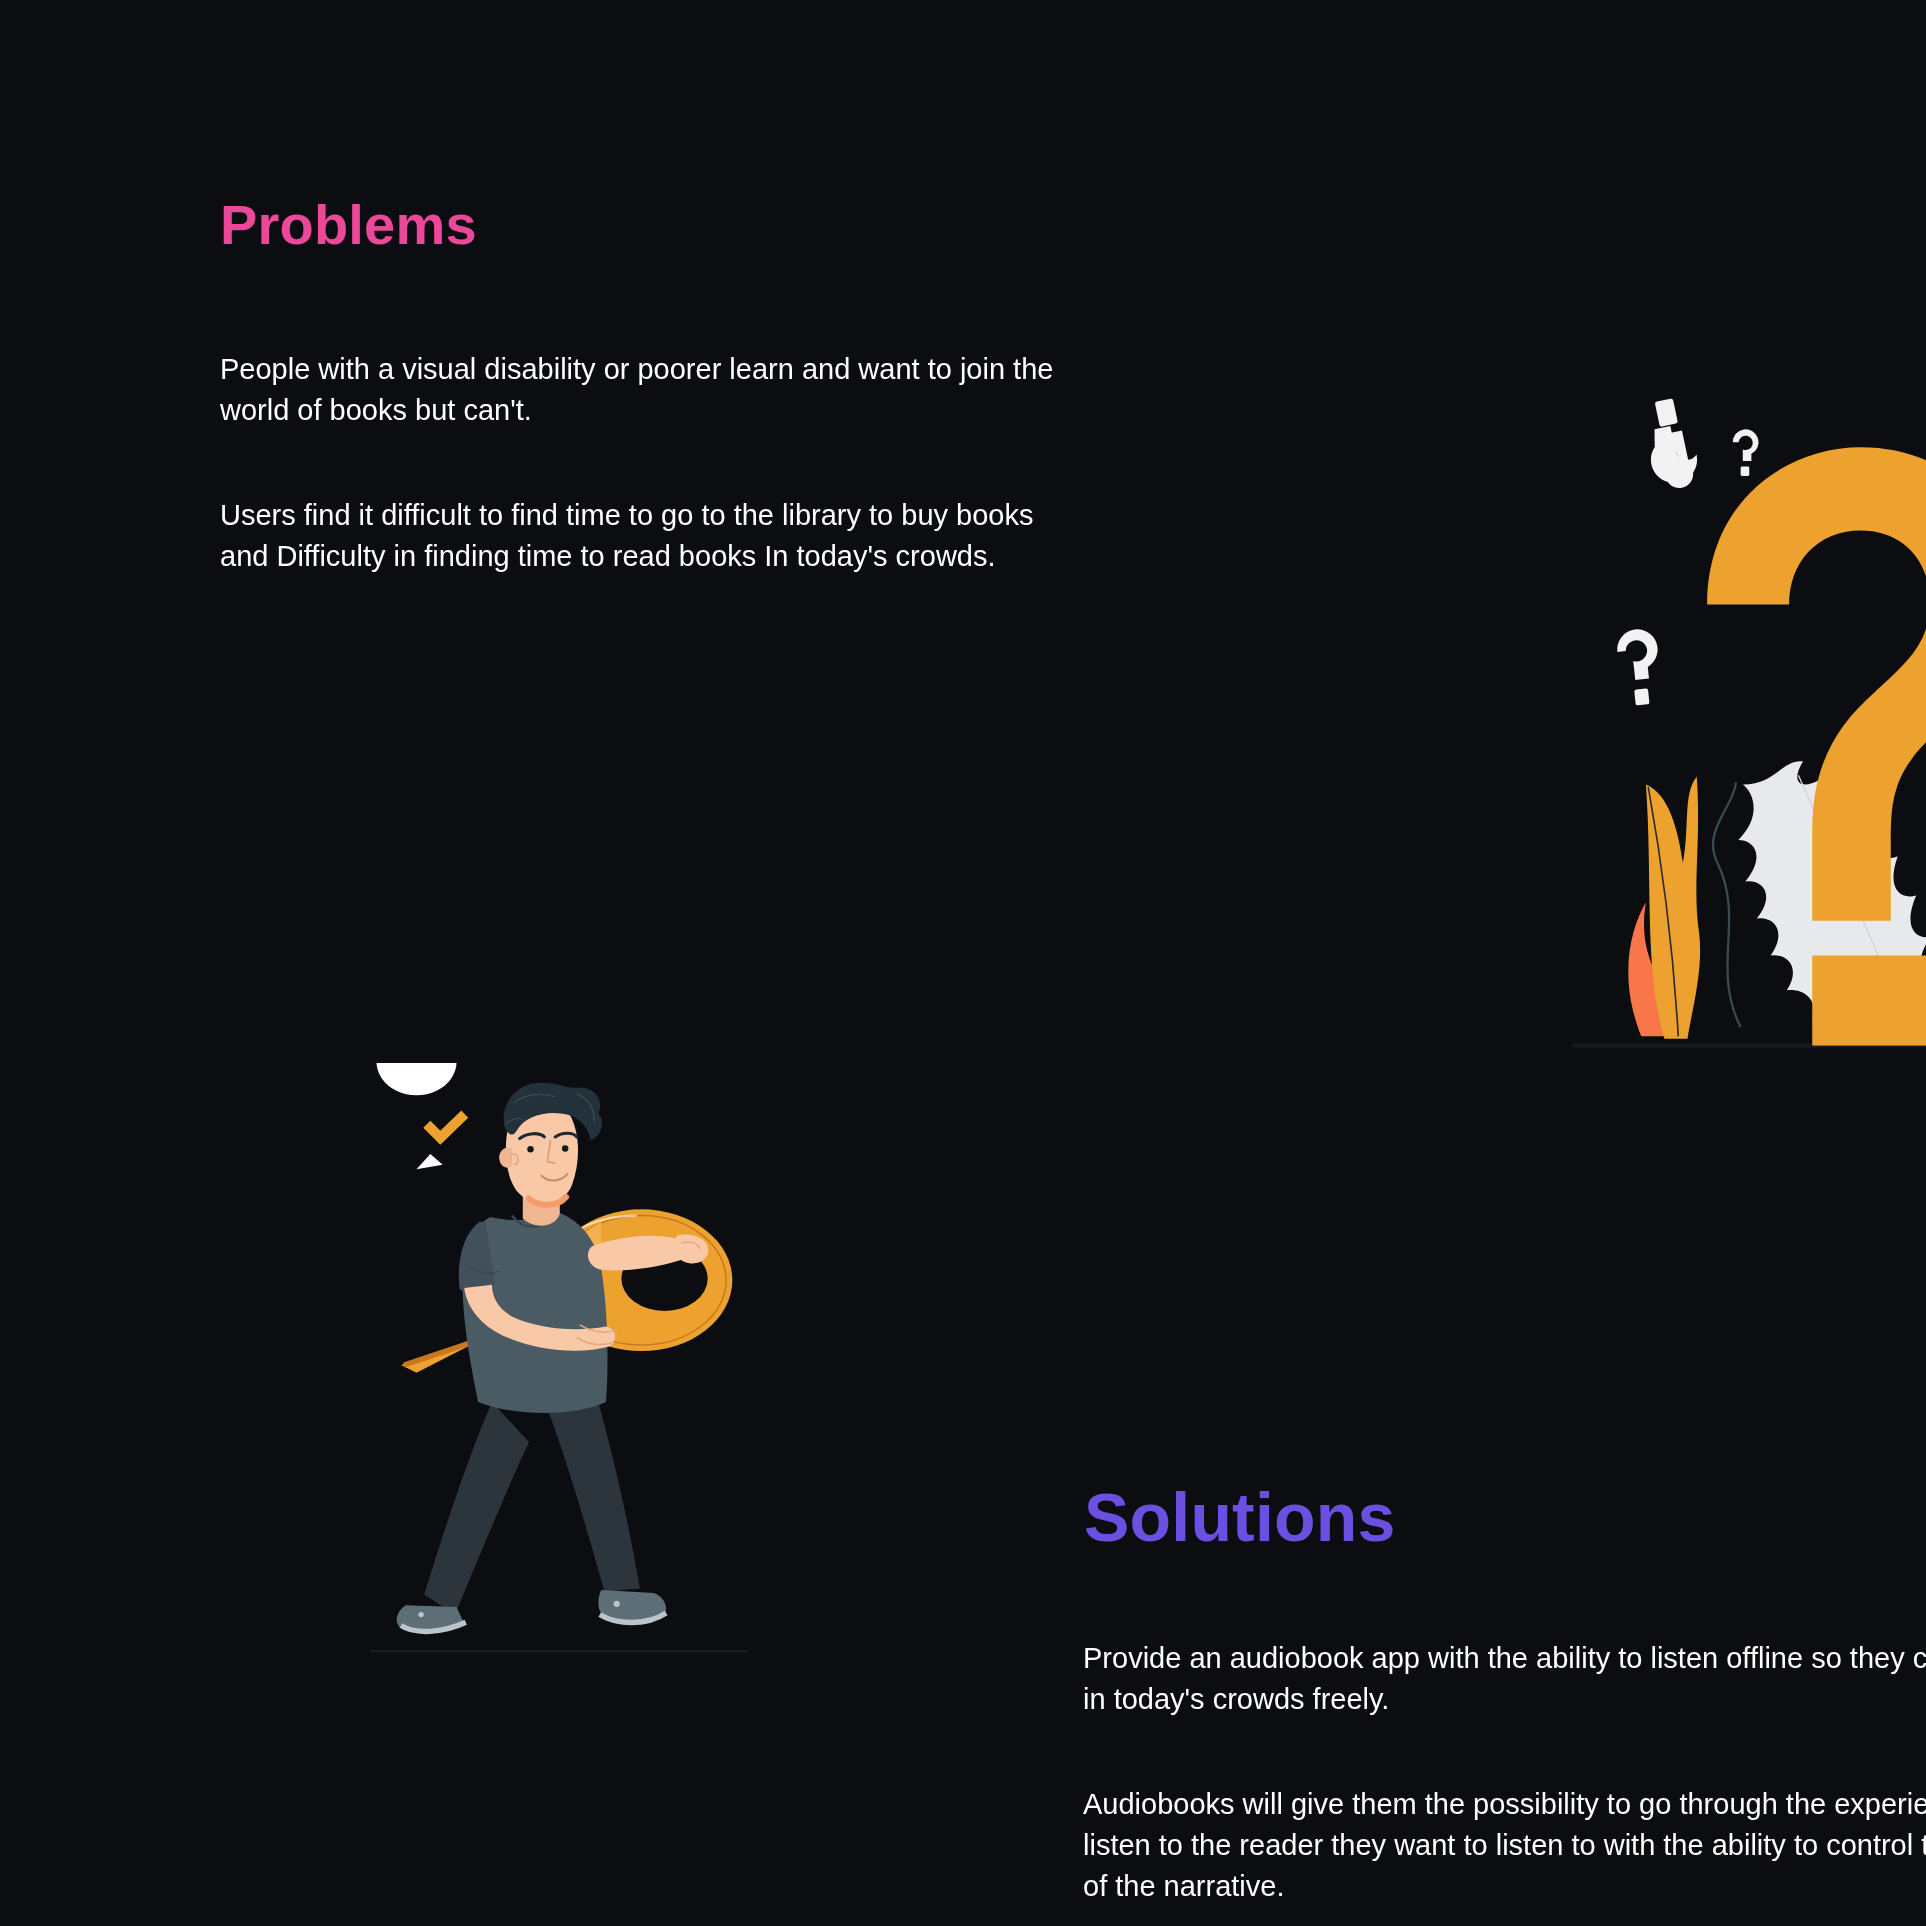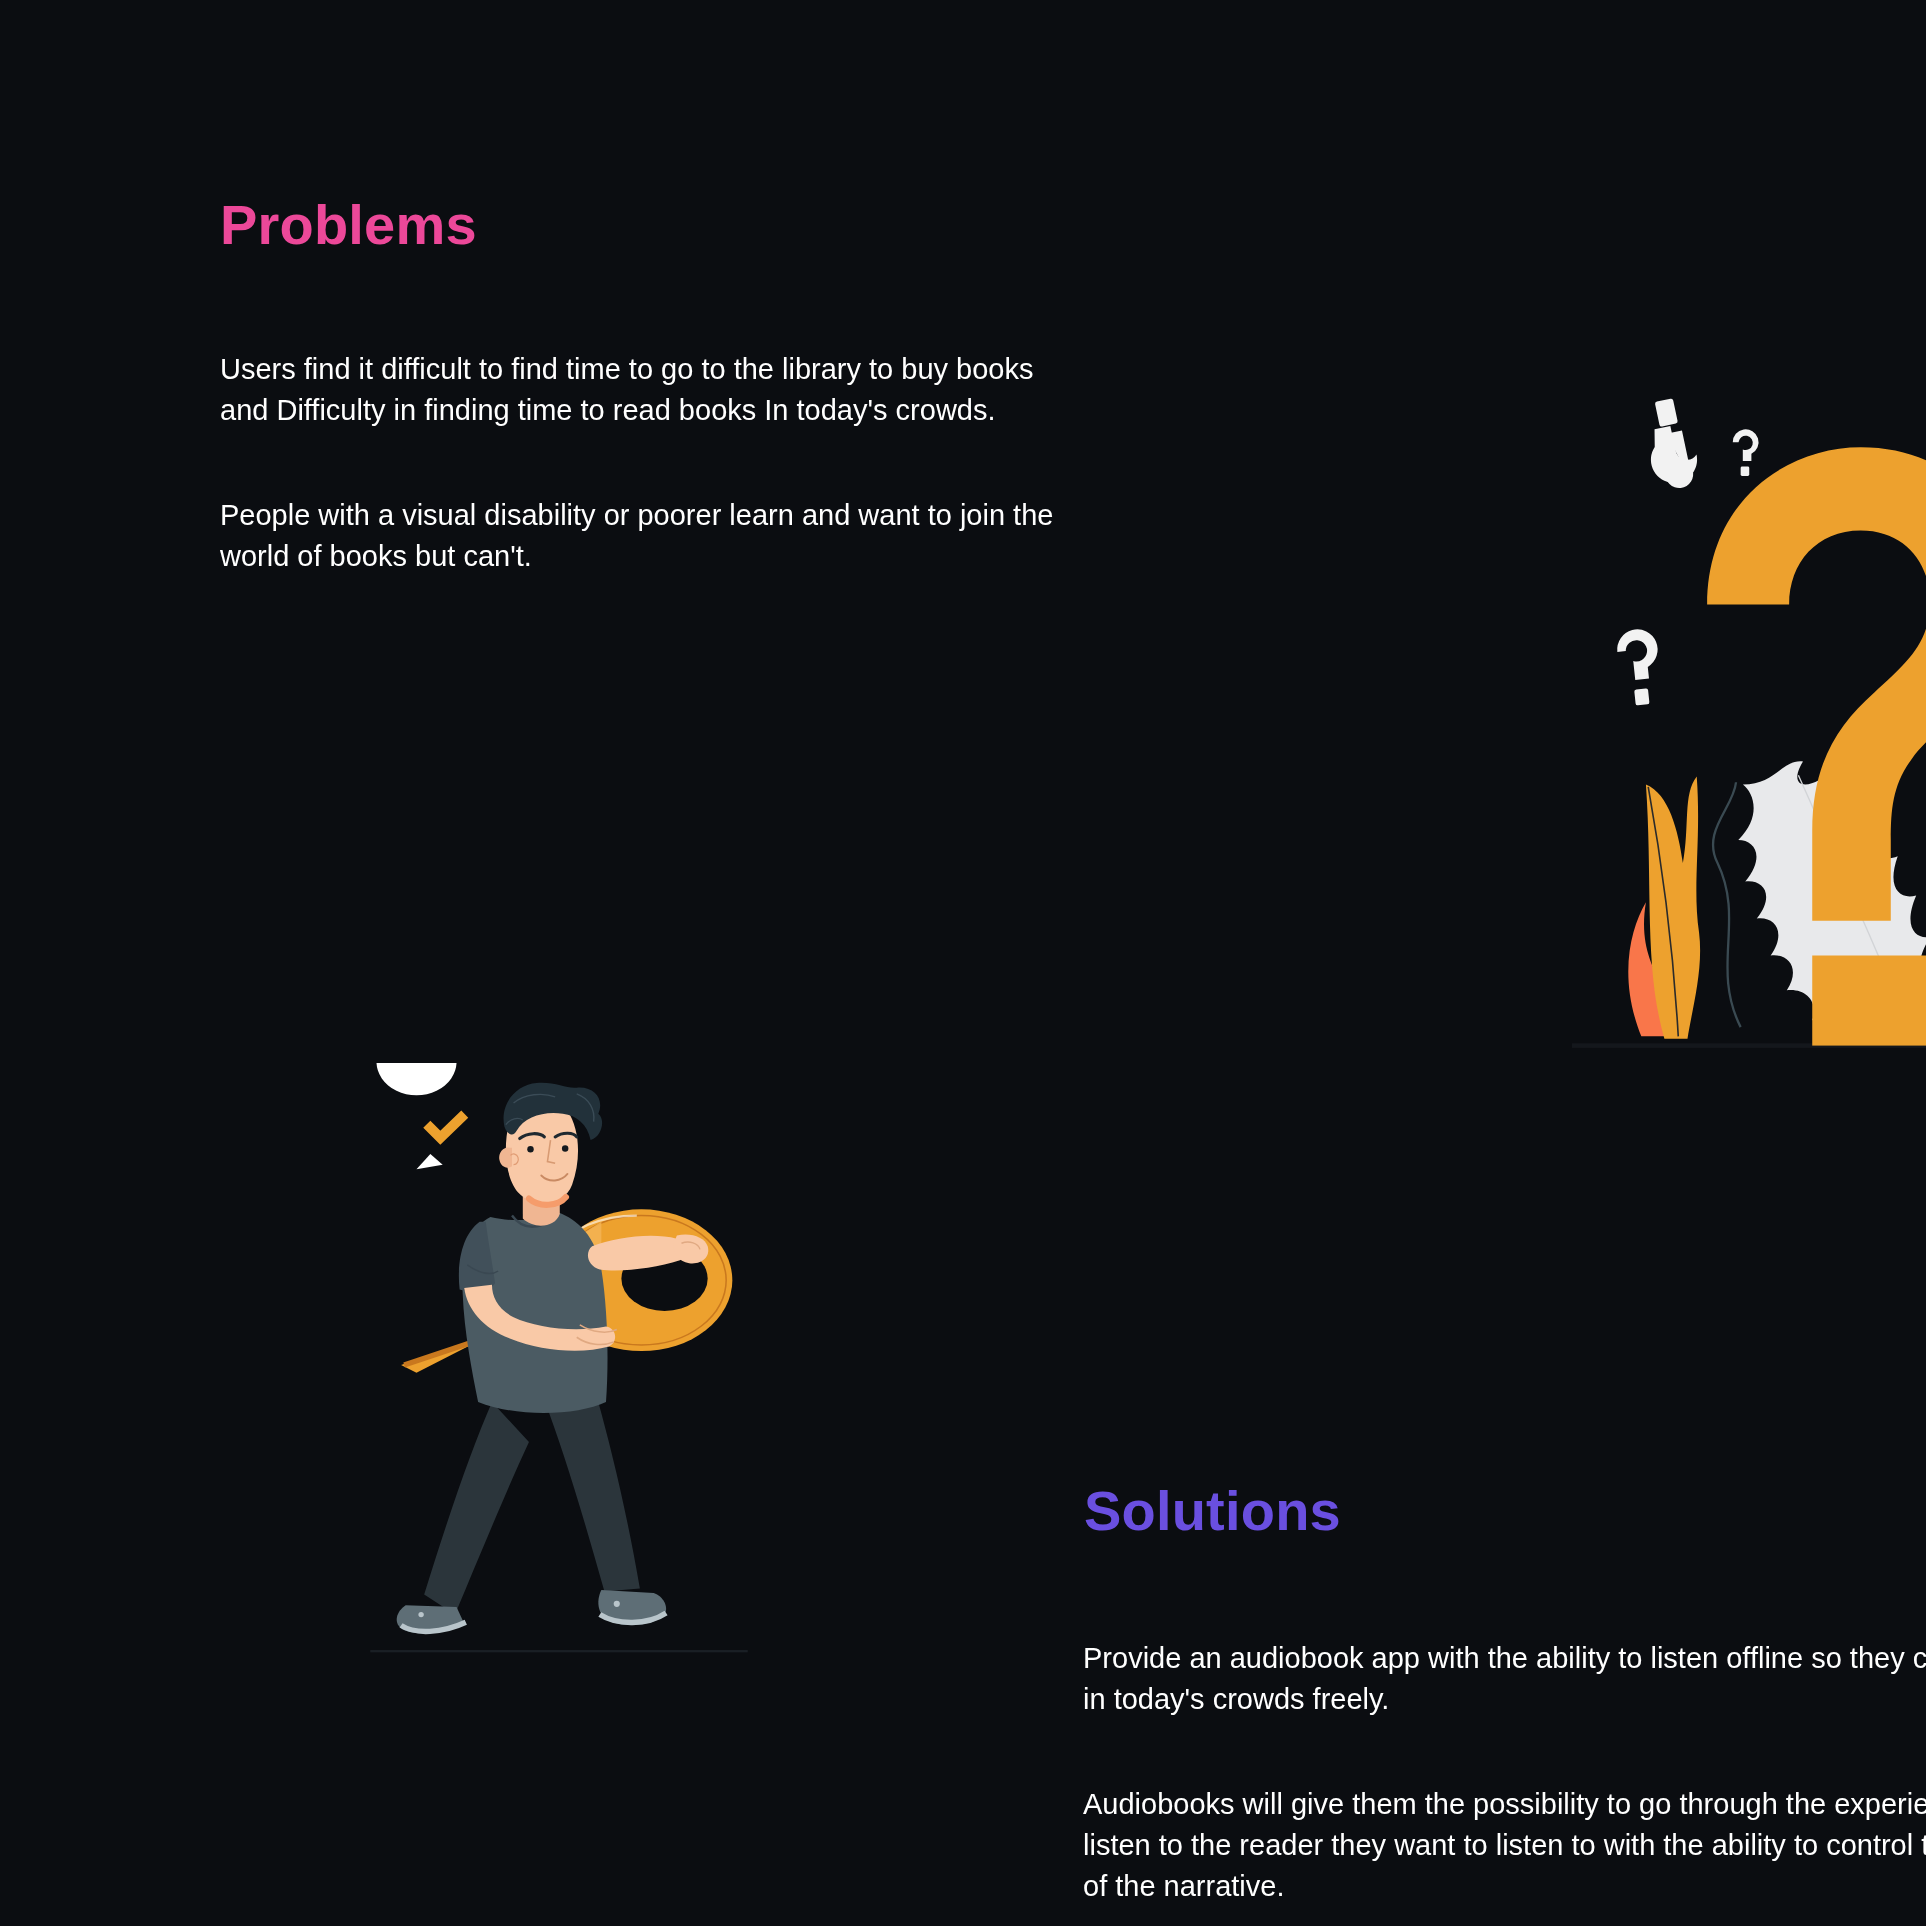--- a/index.html
+++ b/index.html
@@ -27,21 +27,21 @@
   }
   #problems-heading {
     left: 220px;
     top: 192px;
     font-size: 56px;
     color: #ec4899;
   }
   #solutions-heading {
     left: 1084px;
     top: 1478px;
-    font-size: 56px;
+    font-size: 68px;
     color: #6a4fe0;
   }
 
   .para {
     position: absolute;
     color: #ffffff;
     font-size: 29px;
     line-height: 1.42;
     font-weight: 400;
     white-space: pre-line;
@@ -69,24 +69,24 @@
   #illus-question svg, #illus-key svg { display: block; width: 100%; height: 100%; }
 </style>
 </head>
 <body>
 
 <div id="page">
 
   <div class="section-heading" id="problems-heading">Problems</div>
 
   <div class="para" id="problems-block">
+    <div class="para-item">People with a visual disability or poorer learn and want to join the
+world of books but can't.</div>
     <div class="para-item">Users find it difficult to find time to go to the library to buy books
  and Difficulty in finding time to read books In today's crowds.</div>
-    <div class="para-item">People with a visual disability or poorer learn and want to join the
-world of books but can't.</div>
   </div>
 
   <div class="section-heading" id="solutions-heading">Solutions</div>
 
   <div class="para" id="solutions-block">
     <div class="para-item">Provide an audiobook app with the ability to listen offline so they can listen
  in today's crowds freely.</div>
     <div class="para-item">Audiobooks will give them the possibility to go through the experience and
 listen to the reader they want to listen to with the ability to control the speed
  of the narrative.</div>

